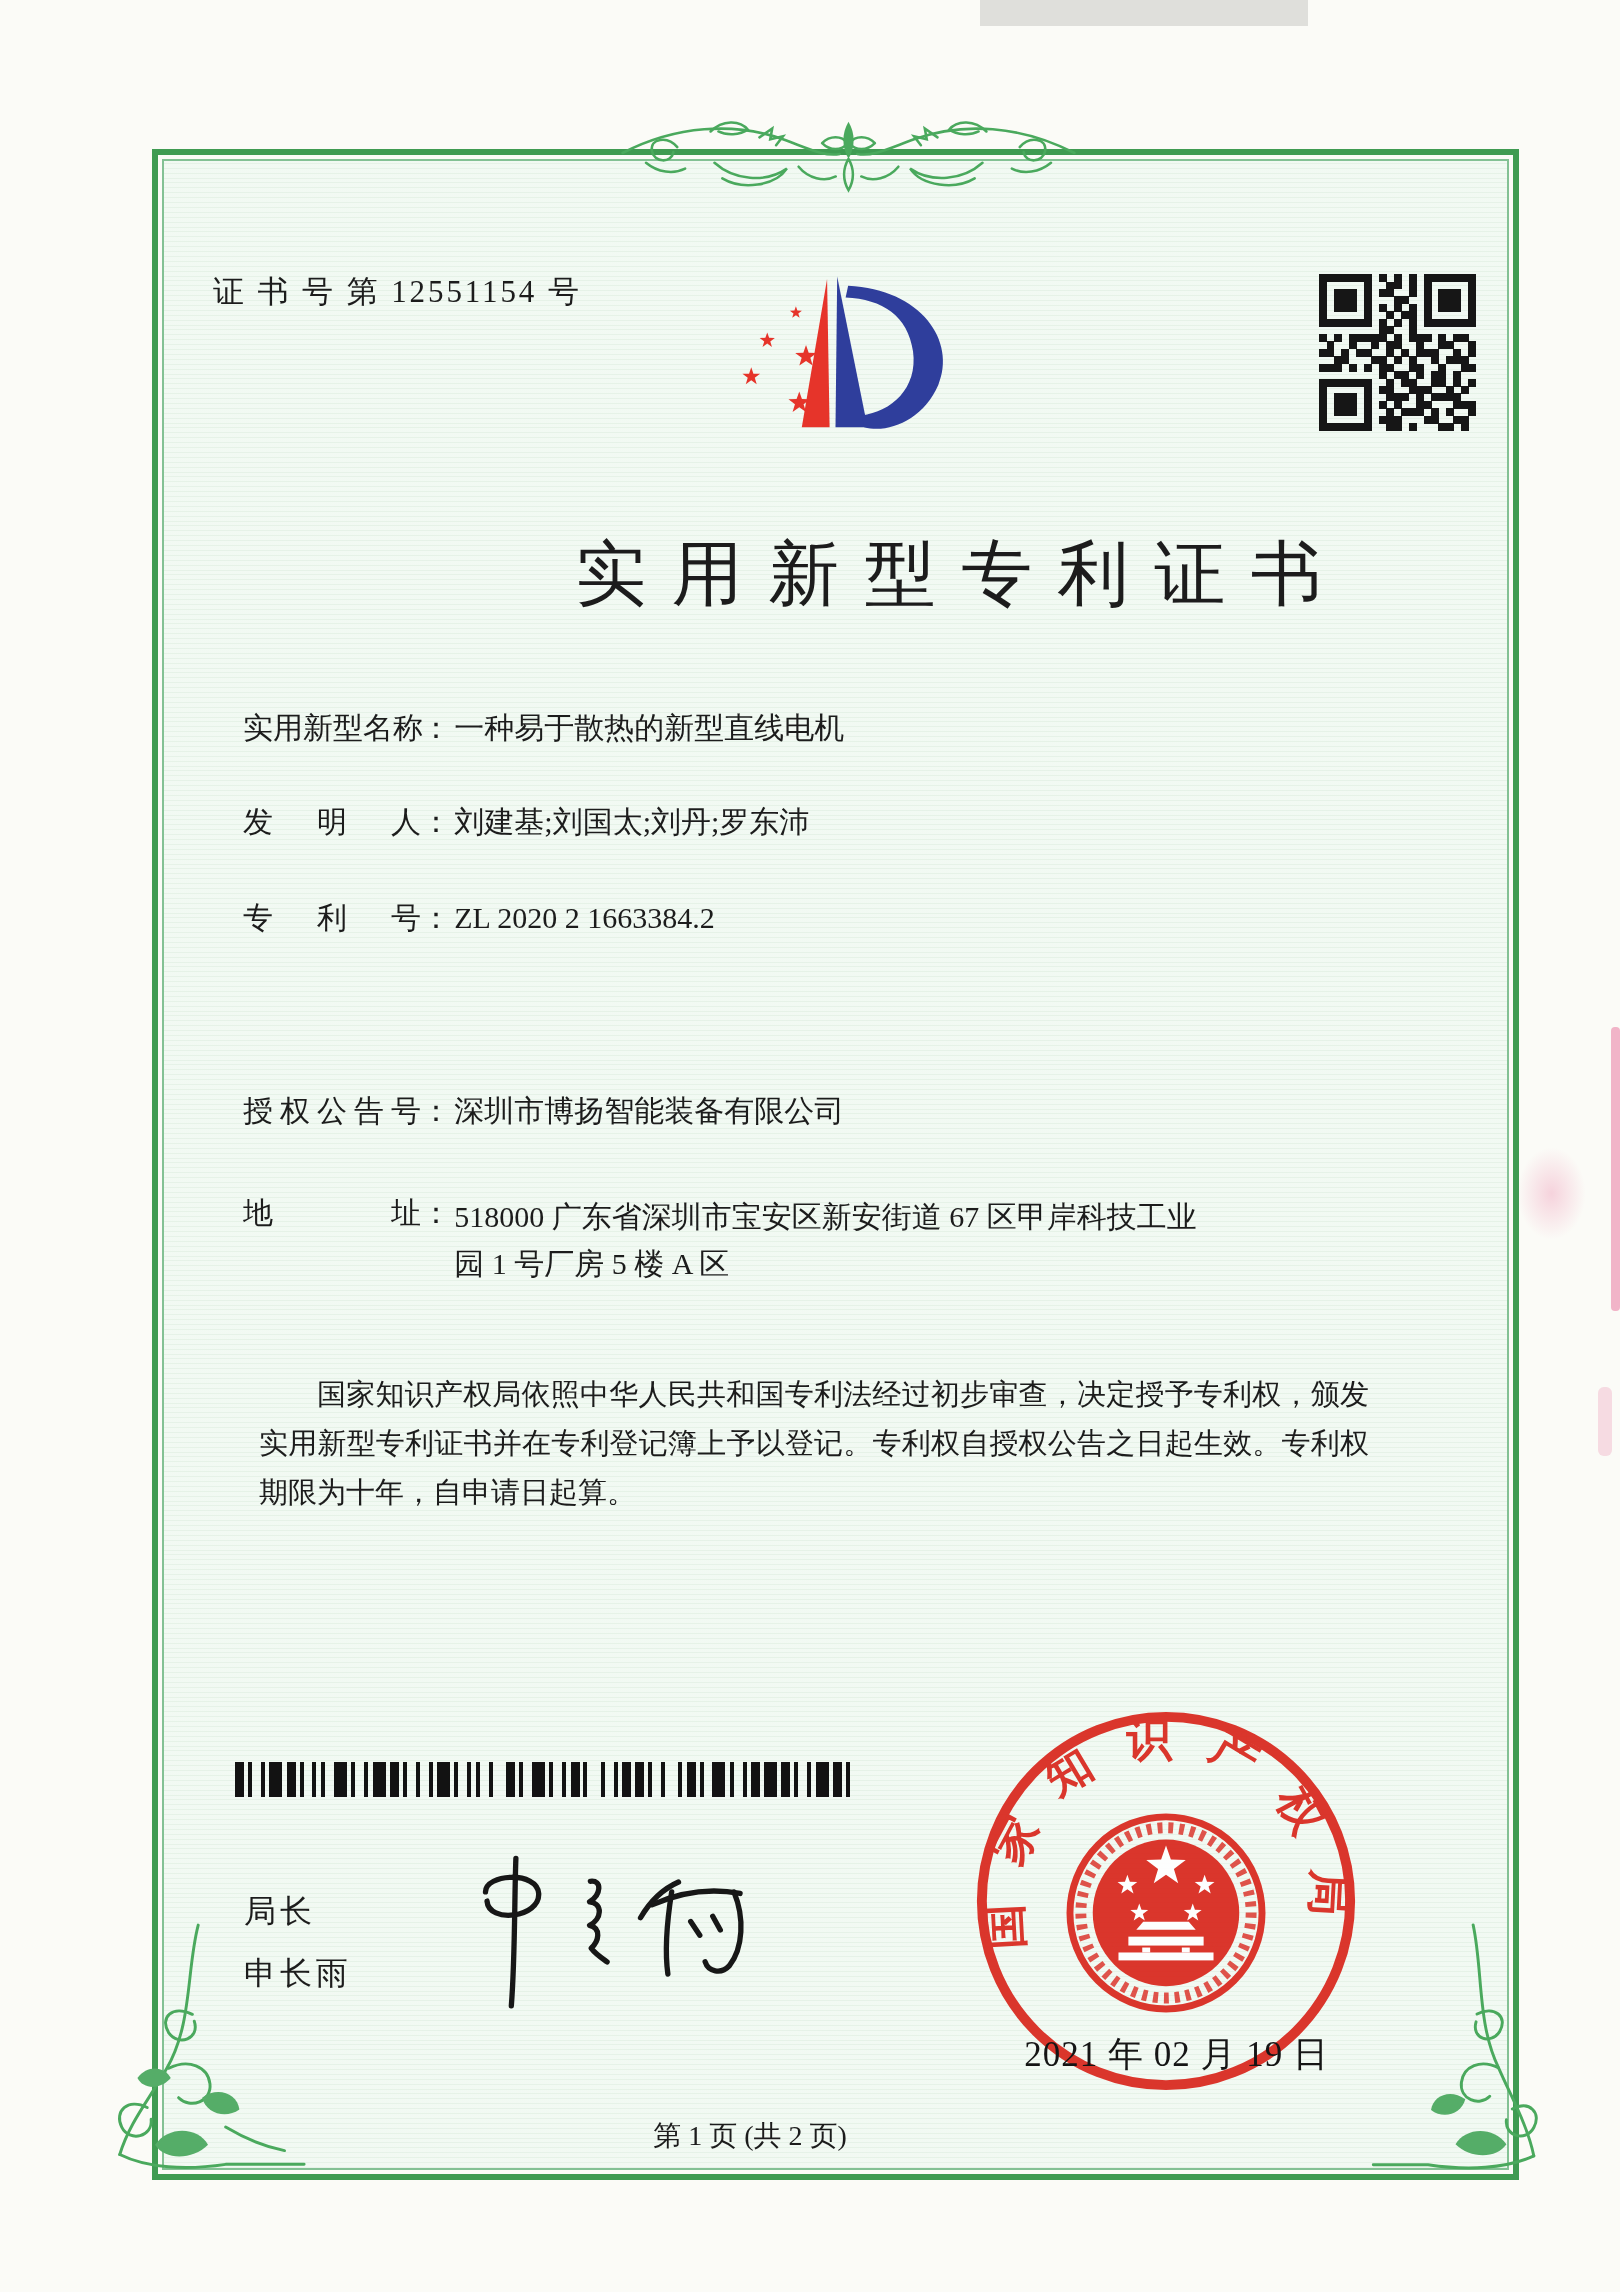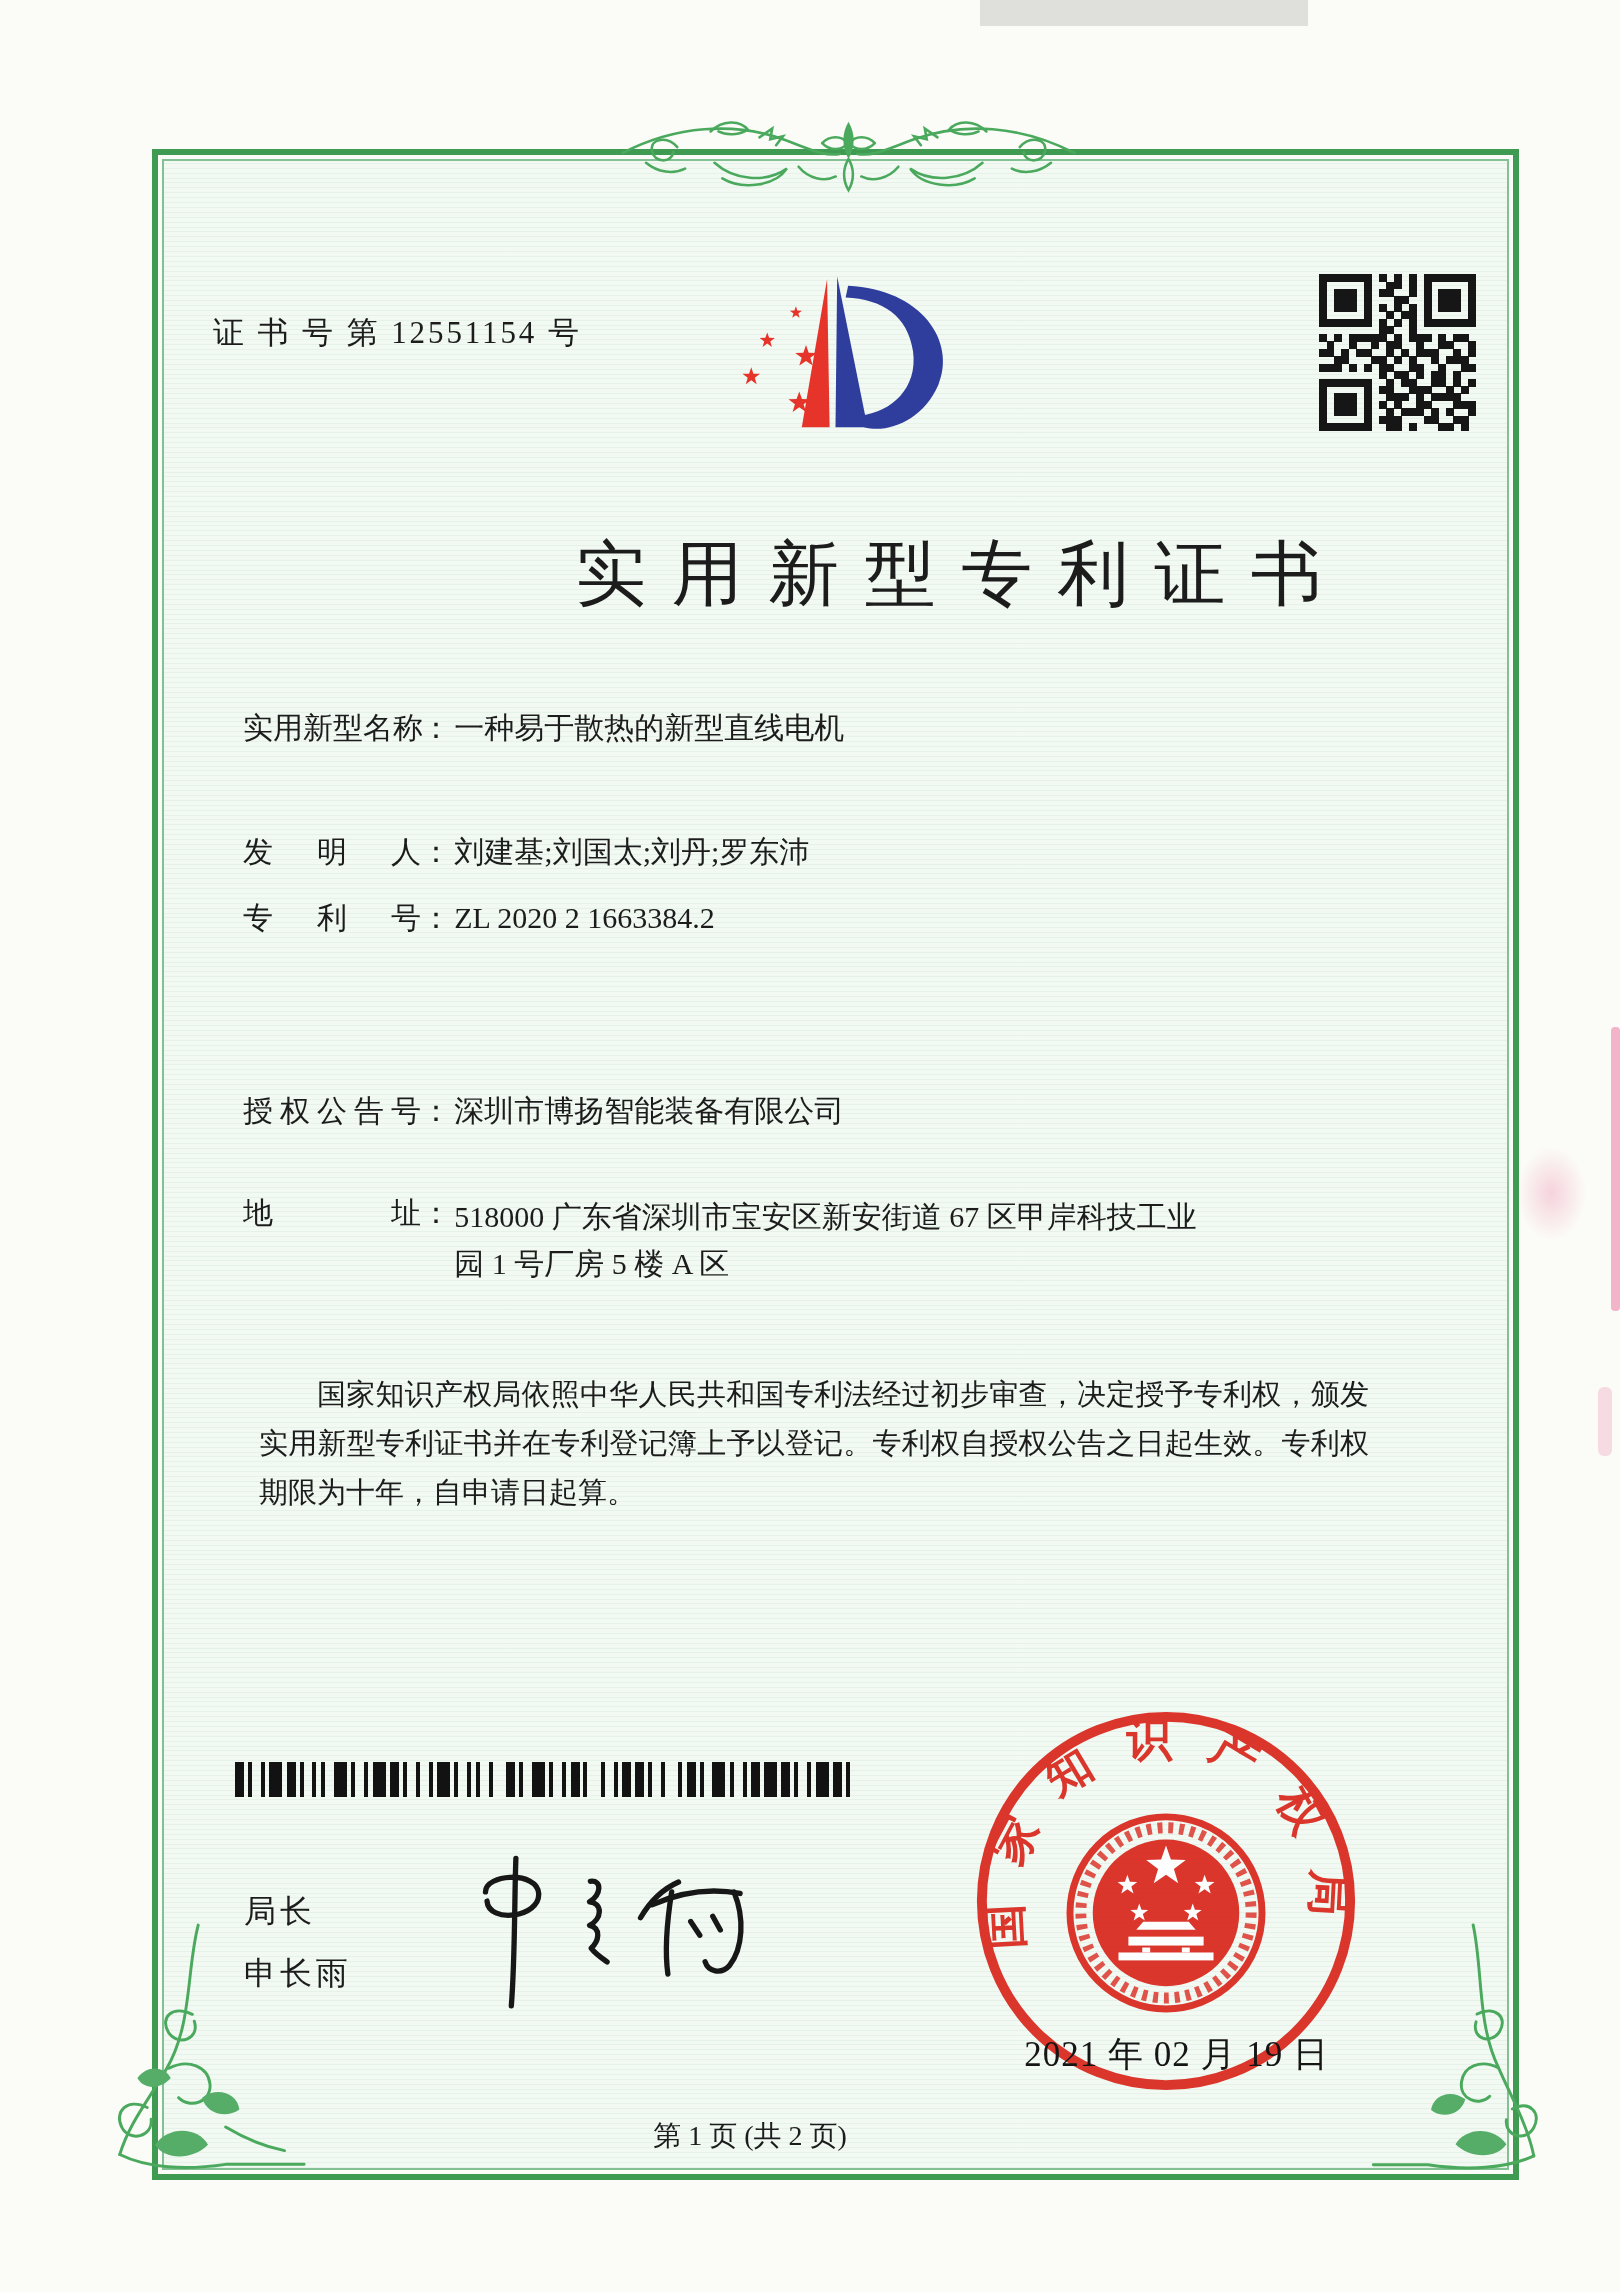--- a/index.html
+++ b/index.html
@@ -25,21 +25,21 @@
   .orn{position:absolute; z-index:2;}
   
   .artifact{position:absolute; z-index:0; pointer-events:none;}
   .art-gray{left:980px; top:0; width:328px; height:25.5px; background:#d8d8d3; opacity:.8;}
   .art-pink1{left:1611px; top:1027px; width:8.8px; height:284px; background:#efa3bc; opacity:.8; border-radius:3.9px;}
   .art-pink2{left:1517px; top:1147px; width:69px; height:93px;
     background:radial-gradient(ellipse at center, rgba(238,150,180,.4), rgba(238,150,180,0) 70%);}
   .art-pink3{left:1598px; top:1387px; width:13.7px; height:69px; background:#f0b4c8; opacity:.45; border-radius:5.9px;}
   
   .abs{position:absolute; z-index:3;}
-  .cert-no{left:213px; top:271px; font-size:31px; letter-spacing:2.9px;margin-top:41px;}
+  .cert-no{left:213px; top:271px; font-size:31px; letter-spacing:2.9px;}
   .title{
     left:152px; top:527px; width:1593px; text-align:center;
     font-size:71px; font-weight:400; letter-spacing:25.5px; text-indent:25.5px;
   }
   .field{left:243px; font-size:30px; white-space:nowrap;}
   .flabel{
     display:inline-block; width:178px; vertical-align:top;
     text-align:justify; text-align-last:justify;
   }
   .fcolon{display:inline-block; width:25.5px;}
@@ -386,21 +386,21 @@
       <div style="position: absolute; left: 119px; top: 149px; width: 7.9px; height: 7.9px; background: rgb(22, 22, 22);"></div>
       <div style="position: absolute; left: 127px; top: 149px; width: 7.9px; height: 7.9px; background: rgb(22, 22, 22);"></div>
       <div style="position: absolute; left: 142px; top: 149px; width: 7.9px; height: 7.9px; background: rgb(22, 22, 22);"></div>
     </div>
 
   <div class="abs title">实用新型专利证书</div>
 
   <div class="abs field" style="top:708px;">
     <span class="flabel">实用新型名称</span><span class="fcolon">：</span><span class="fvalue">一种易于散热的新型直线电机</span>
   </div>
-  <div class="abs field" style="top:832px;font-family:Liberation Serif, serif;">
+  <div class="abs field" style="top:802px;font-family:Liberation Serif, serif;">
     <span class="flabel">发明人</span><span class="fcolon">：</span><span class="fvalue">刘建基;刘国太;刘丹;罗东沛</span>
   </div>
   <div class="abs field" style="top:898px;">
     <span class="flabel">专利号</span><span class="fcolon">：</span><span class="fvalue">ZL 2020 2 1663384.2</span>
   </div>
   <div class="abs field" style="top:1091px;">
     <span class="flabel">授权公告号</span><span class="fcolon">：</span><span class="fvalue">深圳市博扬智能装备有限公司</span>
   </div>
   <div class="abs field" style="top:1193px;">
     <span class="flabel">地址</span><span class="fcolon">：</span><span class="addr-lines"><span>518000 广东省深圳市宝安区新安街道 67 区甲岸科技工业</span><br><span>园 1 号厂房 5 楼 A 区</span></span>

